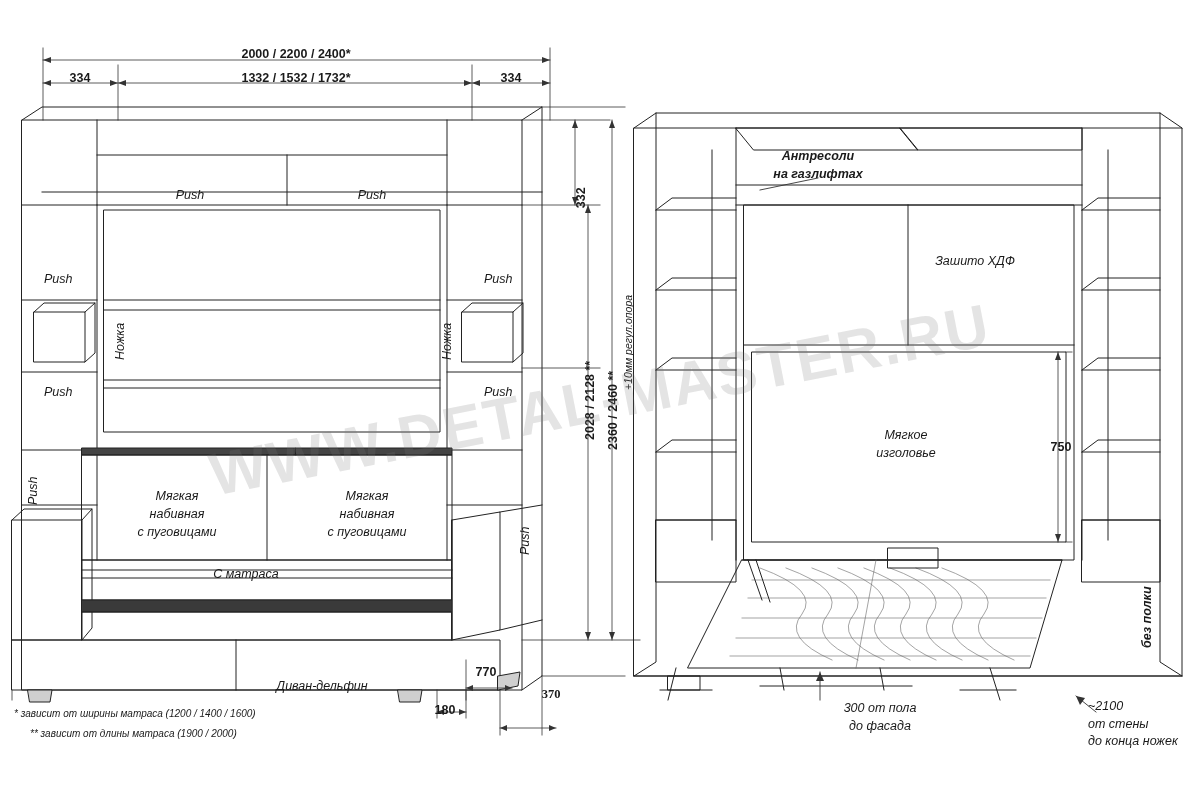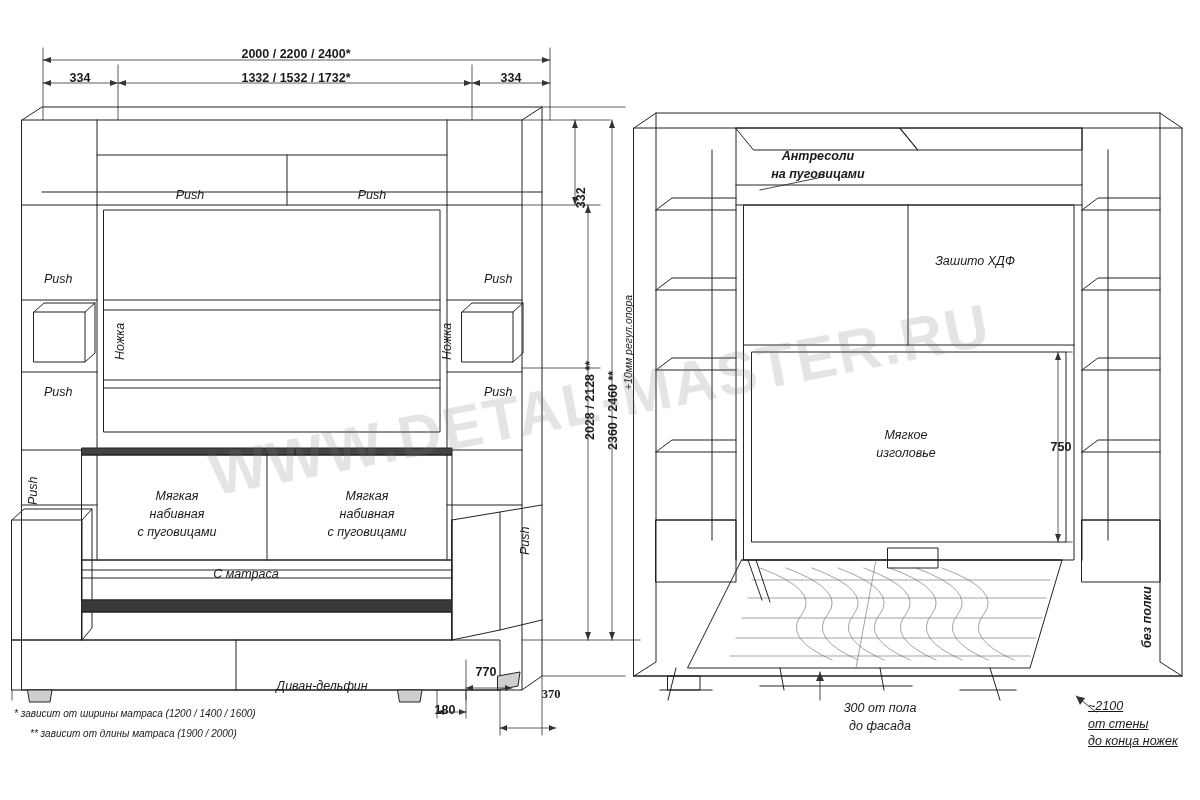--- a/index.html
+++ b/index.html
@@ -287,26 +287,26 @@
   <div class="lbl it vert" style="left:622px;top:390px;font-size:10.5px;transform:rotate(-90deg);transform-origin:left top;">+10мм регул.опора</div>
 
   <div class="lbl b ctr" style="left:486px;top:665px;">770</div>
   <div class="lbl b ctr" style="left:551px;top:687px;font-family:Liberation Serif, serif;">370</div>
   <div class="lbl b ctr" style="left:445px;top:703px;">180</div>
 
   <div class="note" style="left:14px;top:708px;">* зависит от ширины матраса (1200 / 1400 / 1600)</div>
   <div class="note" style="left:30px;top:728px;">** зависит от длины матраса (1900 / 2000)</div>
 
   <div class="lbl it b ctr" style="left:818px;top:148px;white-space:pre-line;text-align:center;line-height:1.4;">Антресоли
-на пуговицами</div>
+на газлифтах</div>
   <div class="lbl it ctr" style="left:975px;top:254px;">Зашито ХДФ</div>
   <div class="lbl it ctr" style="left:906px;top:426px;white-space:pre-line;text-align:center;line-height:1.45;">Мягкое
 изголовье</div>
   <div class="lbl b ctr" style="left:1061px;top:440px;">750</div>
   <div class="lbl it b vert" style="left:1140px;top:648px;transform:rotate(-90deg);transform-origin:left top;">без полки</div>
   <div class="lbl it ctr" style="left:880px;top:700px;white-space:pre-line;text-align:center;line-height:1.4;">300 от пола
 до фасада</div>
-  <div class="lbl it" style="left:1088px;top:698px;white-space:pre-line;text-align:left;line-height:1.4;text-decoration:underline;">~2100
+  <div class="lbl it" style="left:1088px;top:698px;white-space:pre-line;text-align:left;line-height:1.4;">~2100
 от стены
 до конца ножек</div>
 
   <div class="wm">WWW.DETAL-MASTER.RU</div>
 </div>
 
 </body></html>

